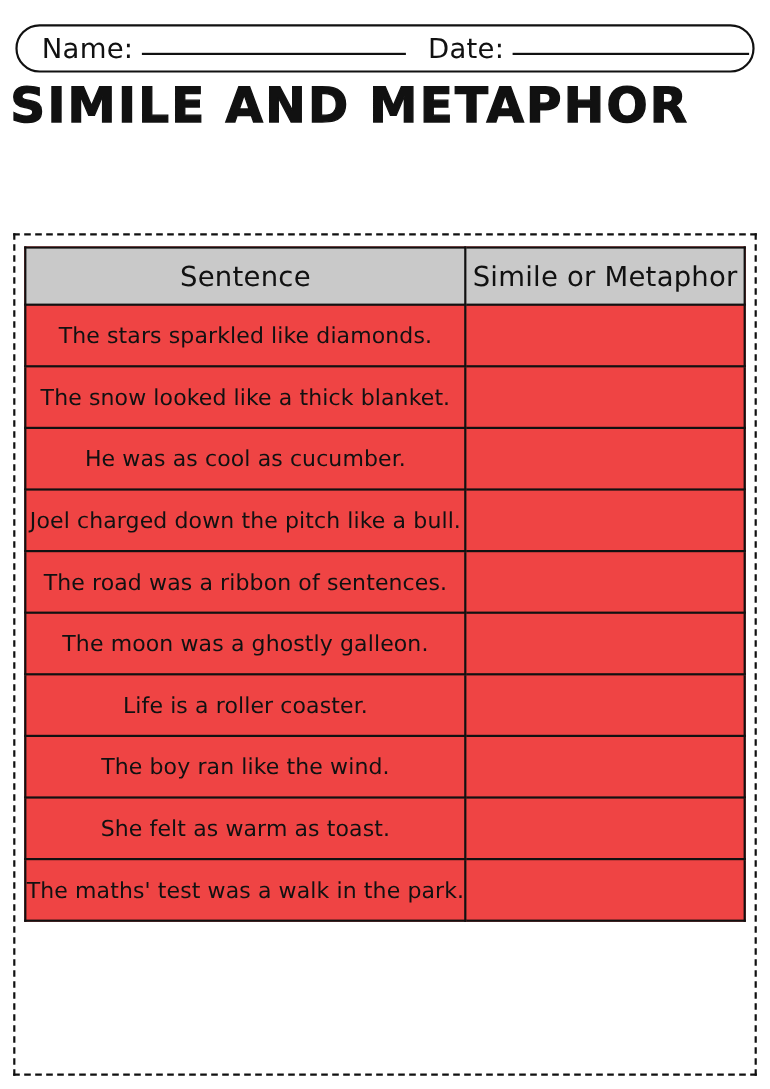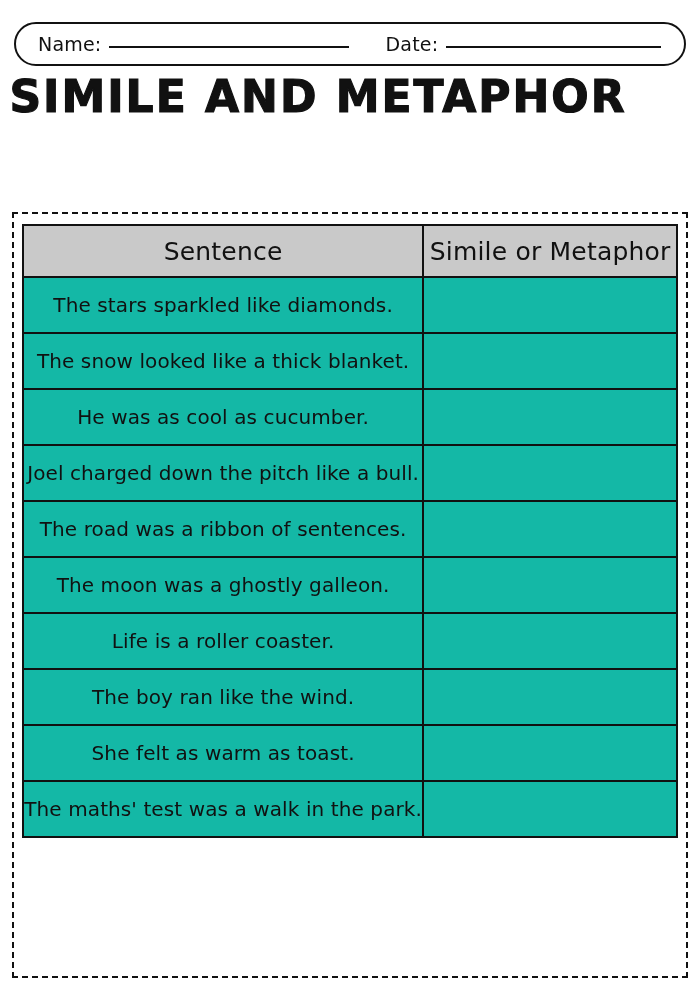--- a/index.html
+++ b/index.html
@@ -32,37 +32,37 @@
     border: 2px solid #111;
     border-radius: 22px;
     box-sizing: border-box;
     display: flex;
     align-items: center;
     padding: 0 22px;
   }
   .field {
     display: flex;
     align-items: baseline;
-    font-size: 19px;
+    font-size: 25px;
     letter-spacing: .2px;
   }
   .field-label {
     white-space: nowrap;
   }
   .rule {
     display: inline-block;
     border-bottom: 2px solid #111;
     height: 1px;
     margin-left: 8px;
     position: relative;
     top: -3px;
   }
   .rule.name-rule { width: 240px; }
   .rule.date-rule { width: 215px; }
-  .field.date { margin-left: 36px; }
+  .field.date { margin-left: 20px; }
 
   
   .title {
     position: absolute;
     left: 0;
     top: 74px;
     width: 636px;
     text-align: center;
     font-family: "DejaVu Sans", sans-serif;
     font-weight: bold;
@@ -96,21 +96,21 @@
 
   
   .table {
     position: absolute;
     left: 22px;
     top: 224px;
     width: 656px;
     border: 2px solid #111;
     border-collapse: collapse;
     box-sizing: border-box;
-    background: #14b8a6;
+    background: #ef4444;
     padding-left: 25px;
   }
   .table td, .table th {
     border: 2px solid #111;
     box-sizing: border-box;
     padding: 0;
   }
   .th-cell {
     background: #c9c9c9;
     height: 52px;

